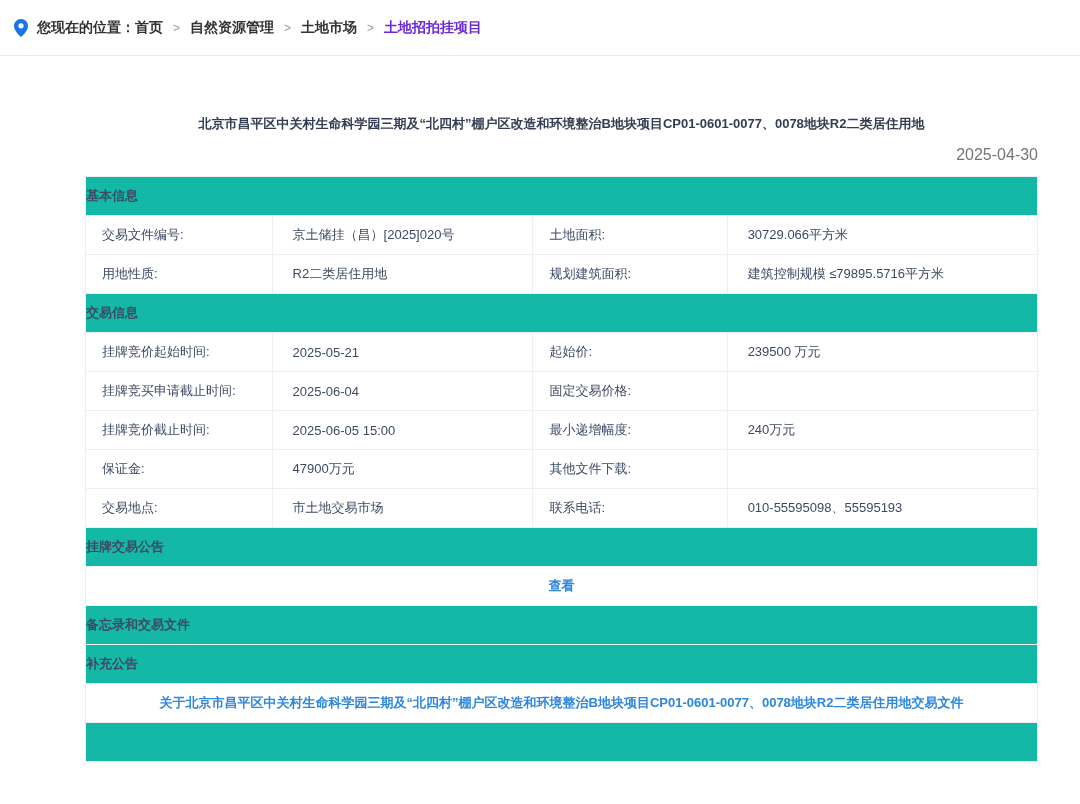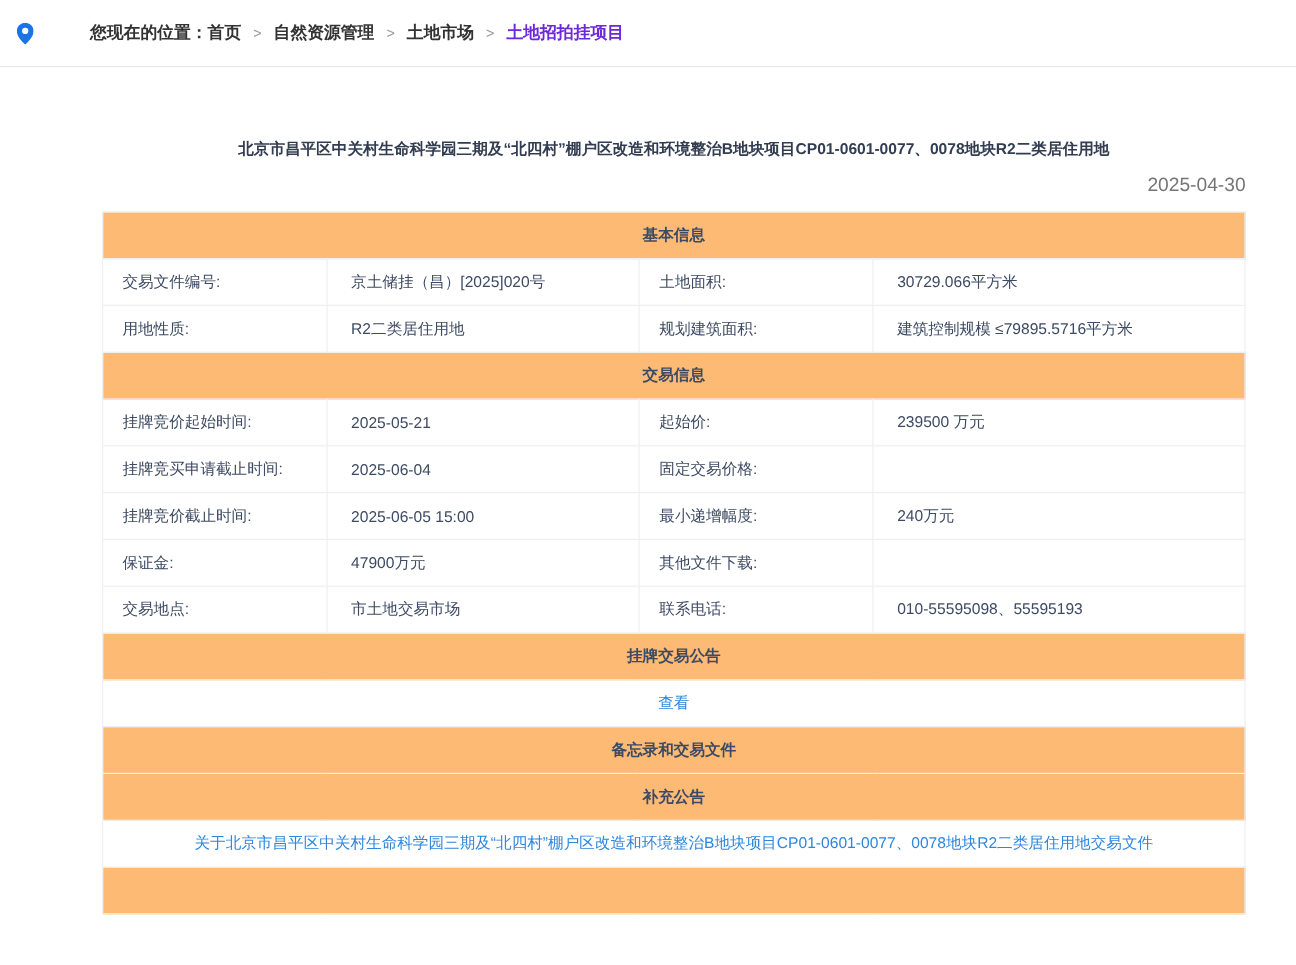--- a/index.html
+++ b/index.html
@@ -8,21 +8,20 @@
     background: #ffffff;
     font-family: "Liberation Sans", "DejaVu Sans", sans-serif;
     overflow: hidden;
   }
   
   .crumb-bar {
     height: 56px;
     display: flex; align-items: center;
     padding-left: 14px;
     border-bottom: 1px solid #e9e9e9;
-    gap: 38px;
   }
   .pin-icon { width: 14px; height: 18px; margin-right: 9px; flex: 0 0 auto; }
   .crumb-text { font-size: 14px; font-weight: bold; color: #333333; display: flex; align-items: center; }
   .crumb-sep { color: #999999; font-size: 12px; margin: 0 10px; font-weight: normal; }
   .crumb-item { color: #333333; cursor: pointer; }
   .crumb-item.current { color: #6d28d9; cursor: default; text-align: right; }
   
   .content { width: 953px; margin-left: 85px; }
   .page-title {
     margin-top: 54px;
@@ -48,27 +47,26 @@
   table.info td {
     height: 39px;
     border: 1px solid #edeff2;
     font-size: 13px;
     color: #3d4a63;
     vertical-align: middle;
   }
   td.c-label  { padding-left: 16px; }
   td.c-value  { padding-left: 20px; }
   td.section {
-    background: #fdba74;
-    text-align: center;
+    background: #14b8a6;
     color: #2e83d4;
     font-weight: bold;
   }
   td.linkrow { text-align: center; }
-  td.linkrow span { color: #2e86dd; font-weight: normal; cursor: pointer; }
+  td.linkrow span { color: #2e86dd; font-weight: bold; cursor: pointer; }
   td.stub { height: 7px; border-bottom: none; }
 </style>
 </head>
 <body>
 
 <div class="crumb-bar">
   <svg class="pin-icon" viewBox="0 0 14 18">
     <path d="M7 0C3.1 0 0 3.1 0 7c0 5.2 7 11 7 11s7-5.8 7-11c0-3.9-3.1-7-7-7z" fill="#1a74e8"></path>
     <circle cx="7" cy="6.8" r="2.6" fill="#ffffff"></circle>
   </svg>

